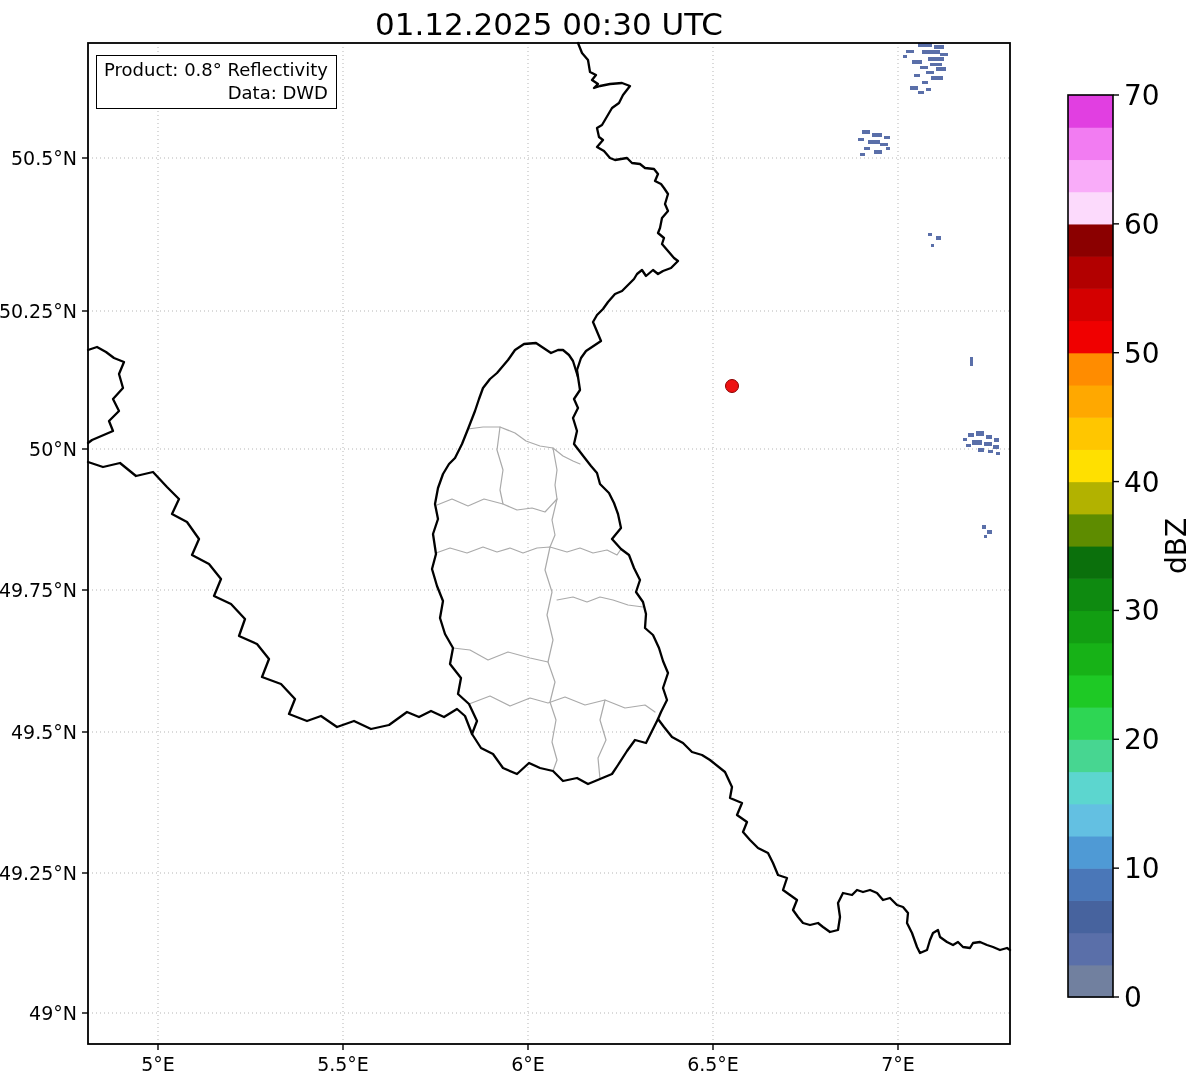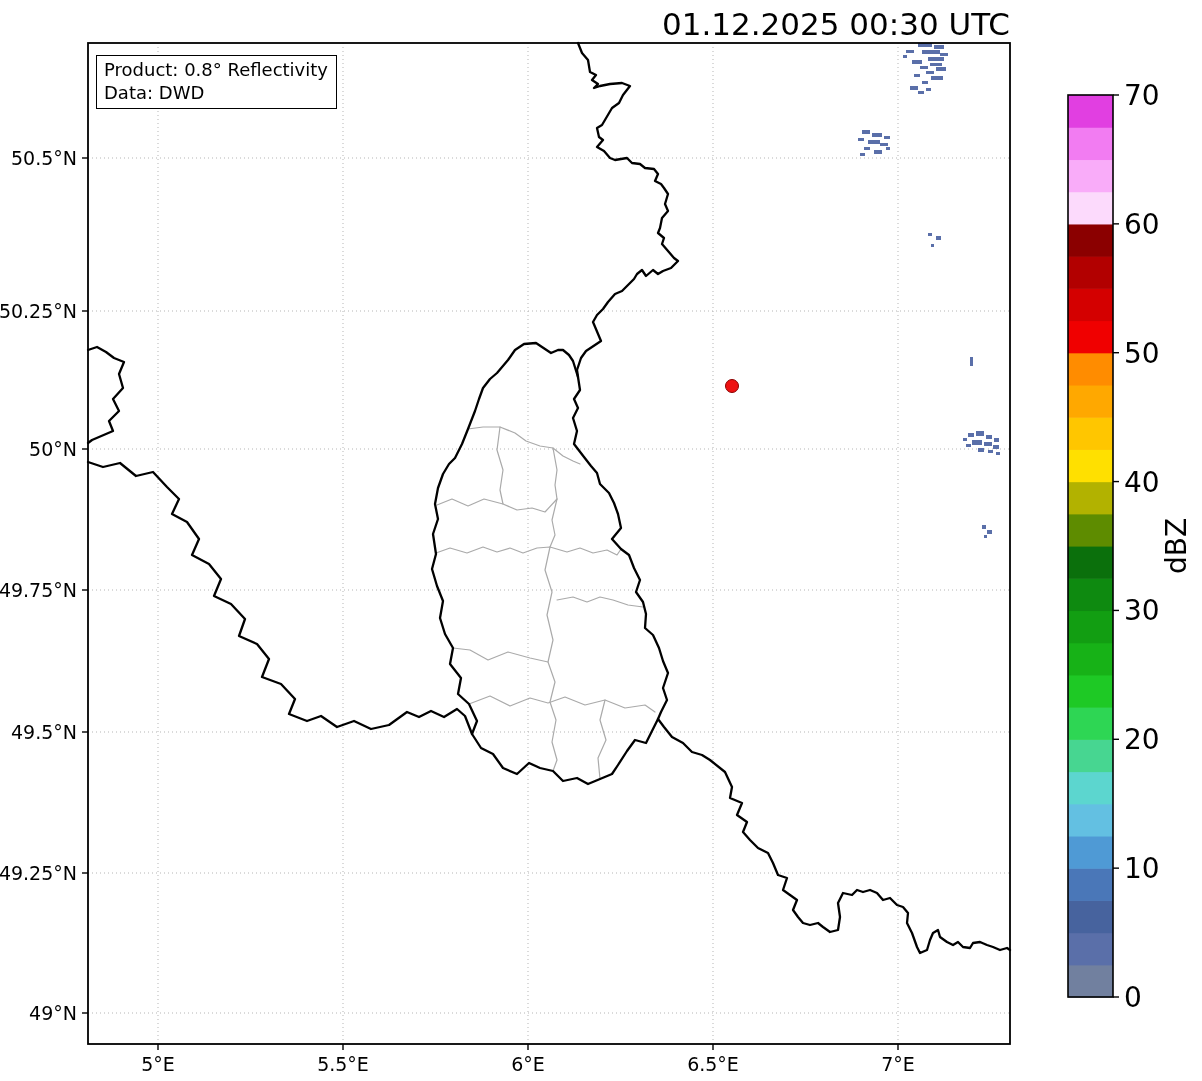--- a/index.html
+++ b/index.html
@@ -2,27 +2,27 @@
 <html><head>
 <meta charset="utf-8">
 <style>
   html,body{margin:0;padding:0;background:#ffffff;}
   #figure{
     position:relative;width:1202px;height:1081px;background:#ffffff;
     font-family:"DejaVu Sans","Liberation Sans",sans-serif;color:#000;
     overflow:hidden;
   }
   #plot-title{
-    position:absolute;left:88px;top:6px;width:922px;text-align:right;
+    position:absolute;left:88px;top:6px;width:922px;text-align:center;
     font-size:31px;line-height:36px;color:#000;white-space:nowrap;
   }
   #info-box{
     position:absolute;left:96px;top:55px;background:#ffffff;
     border:1.4px solid #000;padding:2px 8px 4px 7px;
-    font-size:18px;line-height:23px;z-index:5;white-space:nowrap;
+    font-size:18px;line-height:23px;z-index:5;white-space:nowrap;text-align:right;
   }
   #map-svg{position:absolute;left:0;top:0;}
   #cbar-label{
     position:absolute;left:1176px;top:546px;
     transform:translate(-50%,-50%) rotate(-90deg);
     font-size:28px;white-space:nowrap;
   }
   .ticktext{font-size:19px;fill:#000;}
   .cbticktext{font-size:28px;fill:#000;}
 </style>

